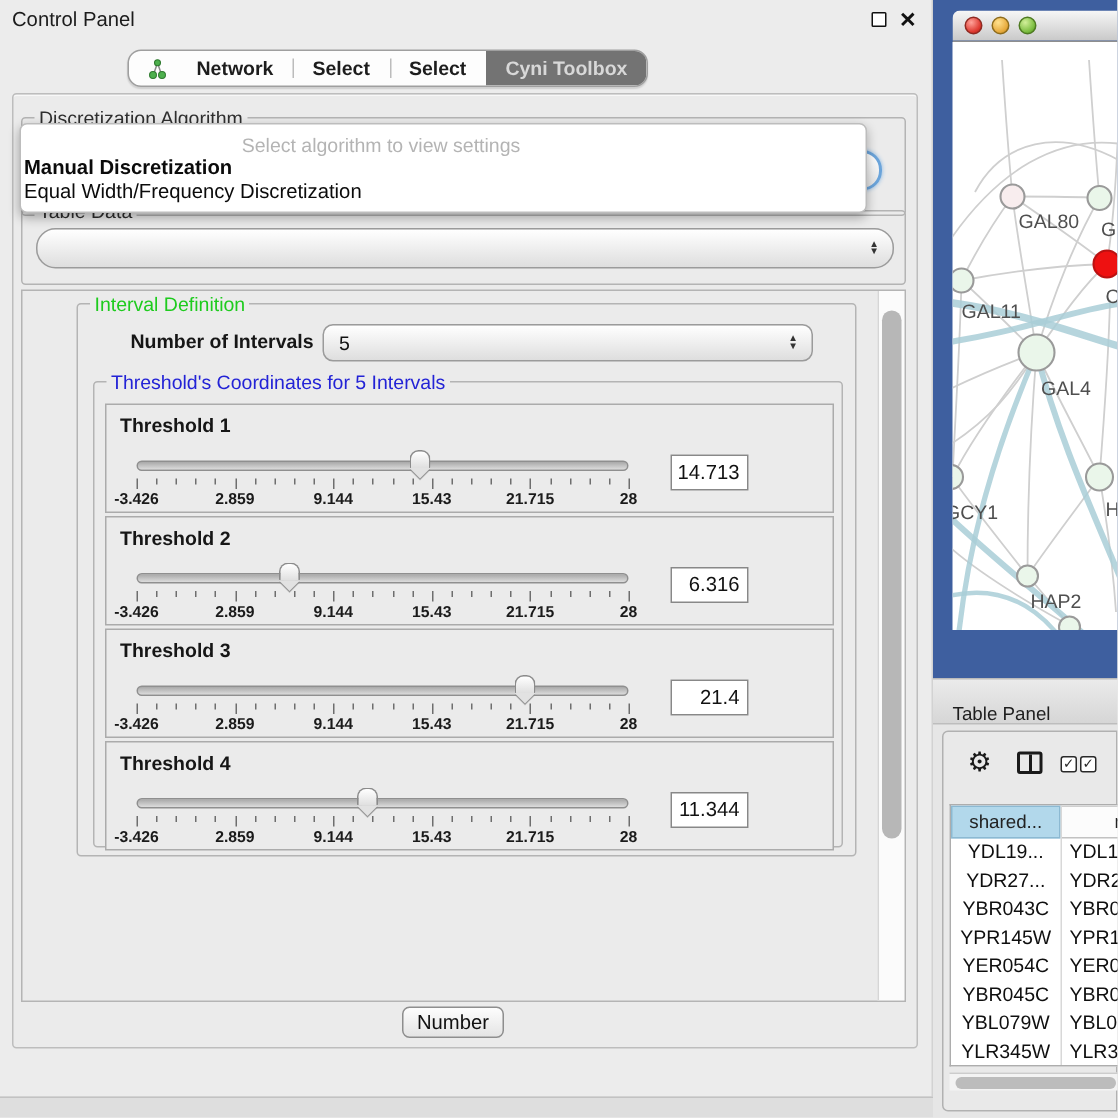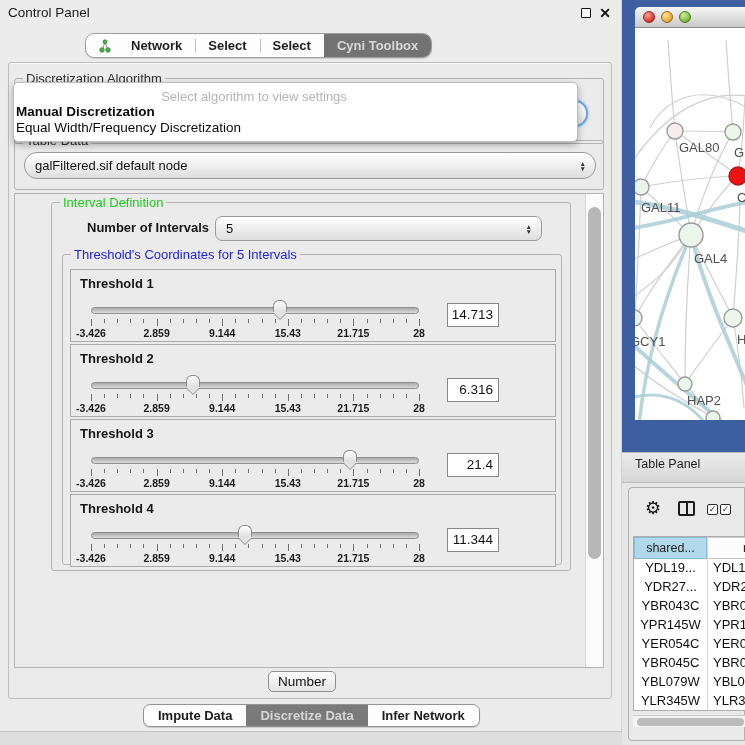--- a/index.html
+++ b/index.html
@@ -74,21 +74,21 @@
   .netwin { position:absolute; left:622px; top:0; width:123px; height:452px; background:#3e5f9f; }
   .net-titlebar { position:absolute; left:13px; top:7px; width:110px; height:21px; background:linear-gradient(#f7f7f7,#c9c9c9); border-bottom:1px solid #8e8e8e; border-radius:5px 0 0 0; }
   .light { position:absolute; top:4px; width:12px; height:12px; border-radius:50%; }
   .light.red { left:8px; background:radial-gradient(circle at 35% 30%, #ffa39a, #de3a31 65%, #a81a12); border:1px solid #8e2a22; }
   .light.yellow { left:26px; background:radial-gradient(circle at 35% 30%, #ffe18e, #e7ab3e 65%, #b97f14); border:1px solid #8e6c1c; }
   .light.green { left:44px; background:radial-gradient(circle at 35% 30%, #d2ef9a, #7cbd41 65%, #4c8a17); border:1px solid #4e7a22; }
   .net-canvas { position:absolute; left:13px; top:28px; width:110px; height:392px; background:#ffffff; overflow:hidden; }
 
   
   .tp-header { position:absolute; left:622px; top:452px; width:123px; height:31px; background:linear-gradient(#ebebeb,#d6d6d6); border-top:1px solid #bbb; border-bottom:1px solid #bdbdbd; }
-  .tp-header span { position:absolute; left:13px; top:4px; font-size:12.5px; color:#1e1e1e; }
+  .tp-header span { position:absolute; left:13px; top:16px; font-size:12.5px; color:#1e1e1e; }
   .tp-body { position:absolute; left:628px; top:487px; width:117px; height:254px; background:#e9e9e9; border:1px solid #b1b1b1; border-radius:4px 0 0 4px; }
   .tp-toolbar { position:absolute; left:0; top:0; width:100%; height:44px; }
   .gear { position:absolute; left:16px; top:9px; font-size:18px; color:#1a1a1a; }
   .splitcol { position:absolute; left:49px; top:13px; width:17px; height:15px; border:2px solid #1a1a1a; border-radius:2px; }
   .splitcol::after { content:""; position:absolute; left:5.5px; top:0; width:2px; height:100%; background:#1a1a1a; }
   .cbx { position:absolute; top:16px; width:11px; height:11px; border:1.4px solid #2a2a2a; border-radius:2px; font-size:9px; line-height:9px; text-align:center; color:#2a2a2a; background:#fff; }
   .table { position:absolute; left:4px; top:48px; width:113px; height:175px; background:#fff; border:1px solid #adadad; border-right:none; overflow:hidden; }
   .th-row { position:absolute; left:0; top:0; height:22px; width:200px; }
   .th-cell { position:absolute; top:0; height:22px; font-size:12.5px; color:#222; text-align:center; line-height:21px; }
   .th-cell.sel { left:0; width:73px; background:#b2d8eb; border:1px solid #8cb9d2; }
@@ -136,21 +136,20 @@
 
   <div class="group" style="left:14px; top:78px; width:590px; height:66px;">
     <div class="gtitle">Discretization Algorithm</div>
   </div>
   <div class="combo-focus"></div>
 
   <div class="group" style="left:14px; top:140px; width:590px; height:50px;">
     <div class="gtitle">Table Data</div>
   </div>
   <div class="combo" style="left:24px; top:152px; width:572px; height:27px; border-radius:13px;">
-    <span>galFiltered.sif default node</span>
     <span class="arrows">▲<br>▼</span>
   </div>
 
   <div class="scrollpane">
 
     <div class="group" style="left:36px; top:8px; width:520px; height:369px;">
       <div class="gtitle green">Interval Definition</div>
       <div style="position:absolute; left:35px; top:17px; font-size:13px; font-weight:bold; color:#161616;">Number of Intervals</div>
       <div class="combo" style="left:163px; top:13px; width:327px; height:25px; border-radius:7px;">
         <span>5</span>
@@ -333,25 +332,20 @@
     </div>
 
 
     <div class="vsb">
         <div class="thumbv"></div>
       </div>
   </div>
 
   <div class="apply">Number</div>
 
-  <div class="btabs">
-      <div class="btab">Impute Data</div>
-      <div class="btab sel">Discretize Data</div>
-      <div class="btab">Infer Network</div>
-    </div>
 
   <div class="bottom-strip"></div>
 </div>
 
 <div class="netwin">
   <div class="net-titlebar">
     <div class="light red"></div>
     <div class="light yellow"></div>
     <div class="light green"></div>
   </div>

